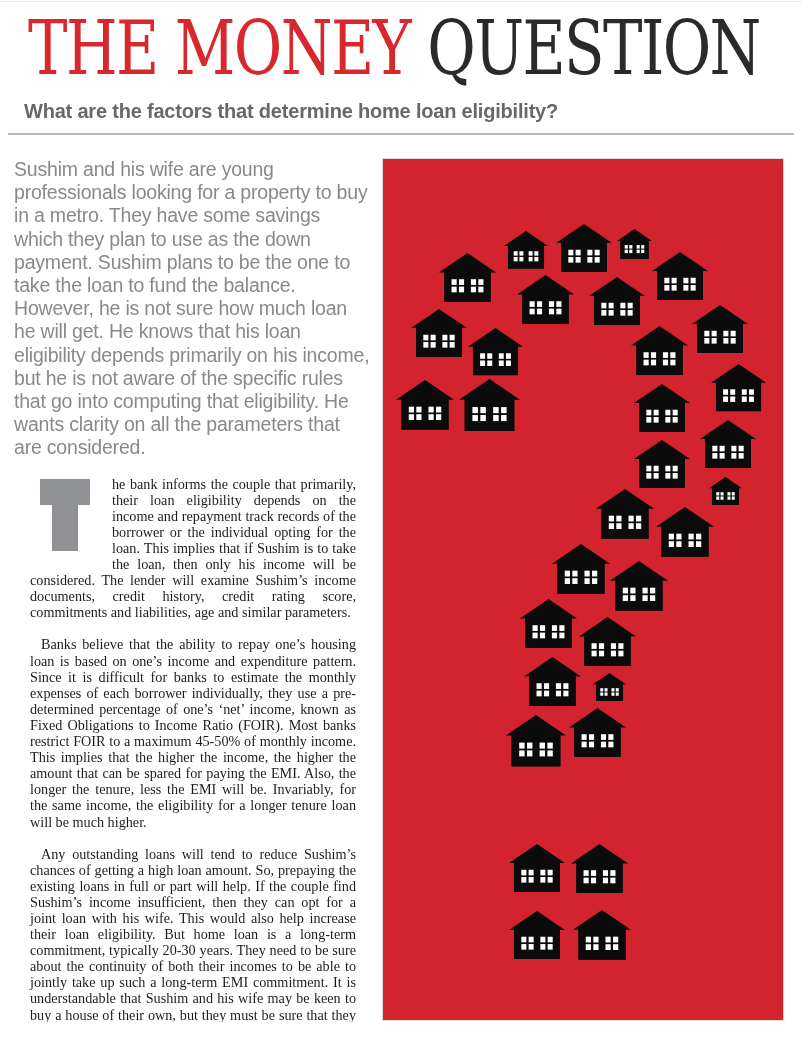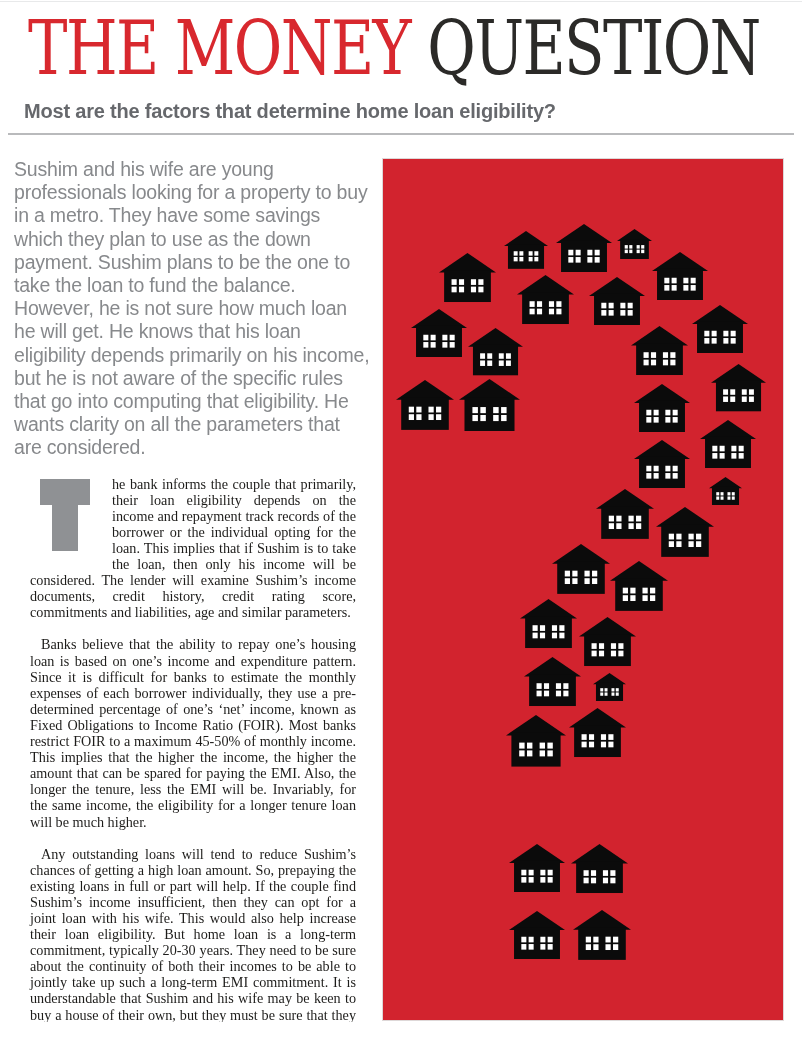--- a/index.html
+++ b/index.html
@@ -57,21 +57,21 @@
   .house svg { display:block; }
 </style>
 </head>
 <body>
 
 <div class="page">
   <div class="top-rule"></div>
 
   <h1 class="headline"><span class="t-red">THE MONEY</span><span class="t-dark"> QUESTION</span></h1>
 
-  <h2 class="subtitle">Most are the factors that determine home loan eligibility?</h2>
+  <h2 class="subtitle">What are the factors that determine home loan eligibility?</h2>
 
   <div class="divider"></div>
 
   <div class="left-col">
     <p class="intro">Sushim and his wife are young professionals looking for a property to buy in a metro. They have some savings which they plan to use as the down payment. Sushim plans to be the one to take the loan to fund the balance. However, he is not sure how much loan he will get. He knows that his loan eligibility depends primarily on his income, but he is not aware of the specific rules that go into computing that eligibility. He wants clarity on all the parameters that are considered.</p>
 
     <div class="article">
       <p><span class="dropcap">
             <span class="bar" style="display:block"></span>
             <span class="stem" style="display:block"></span>

